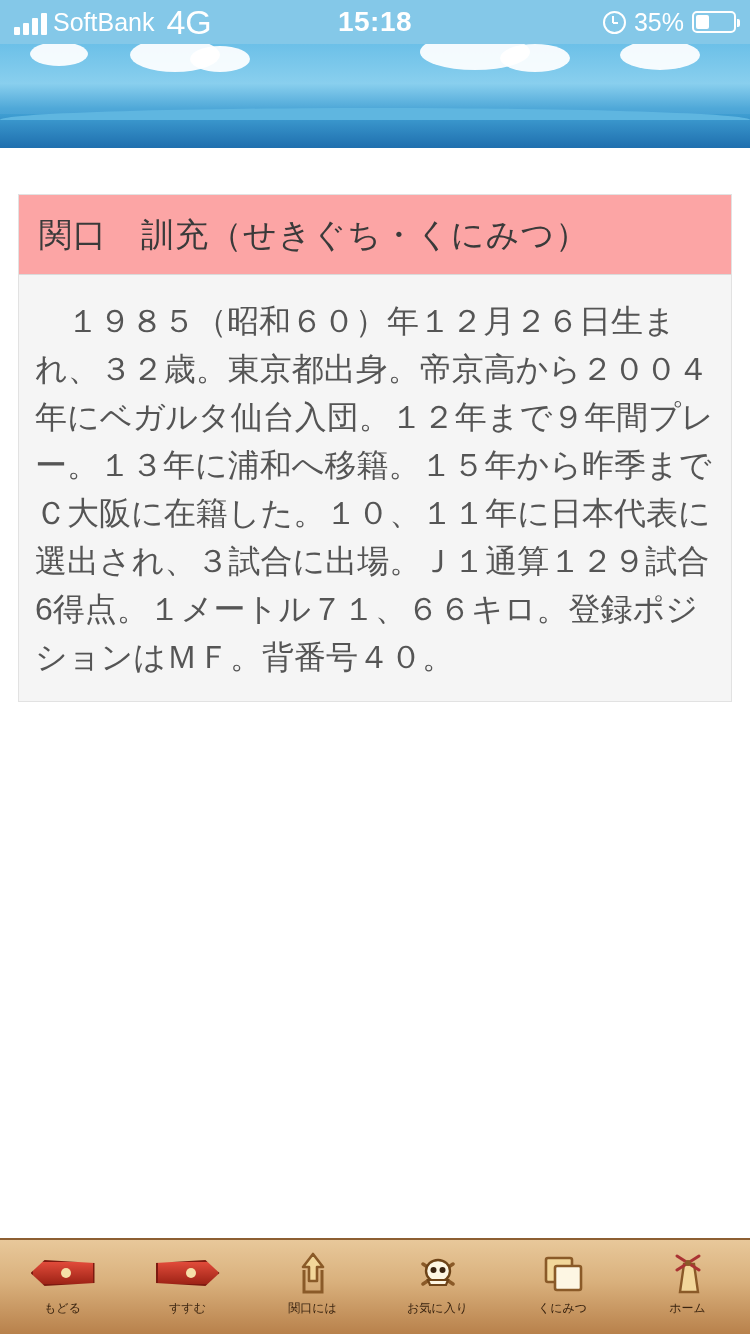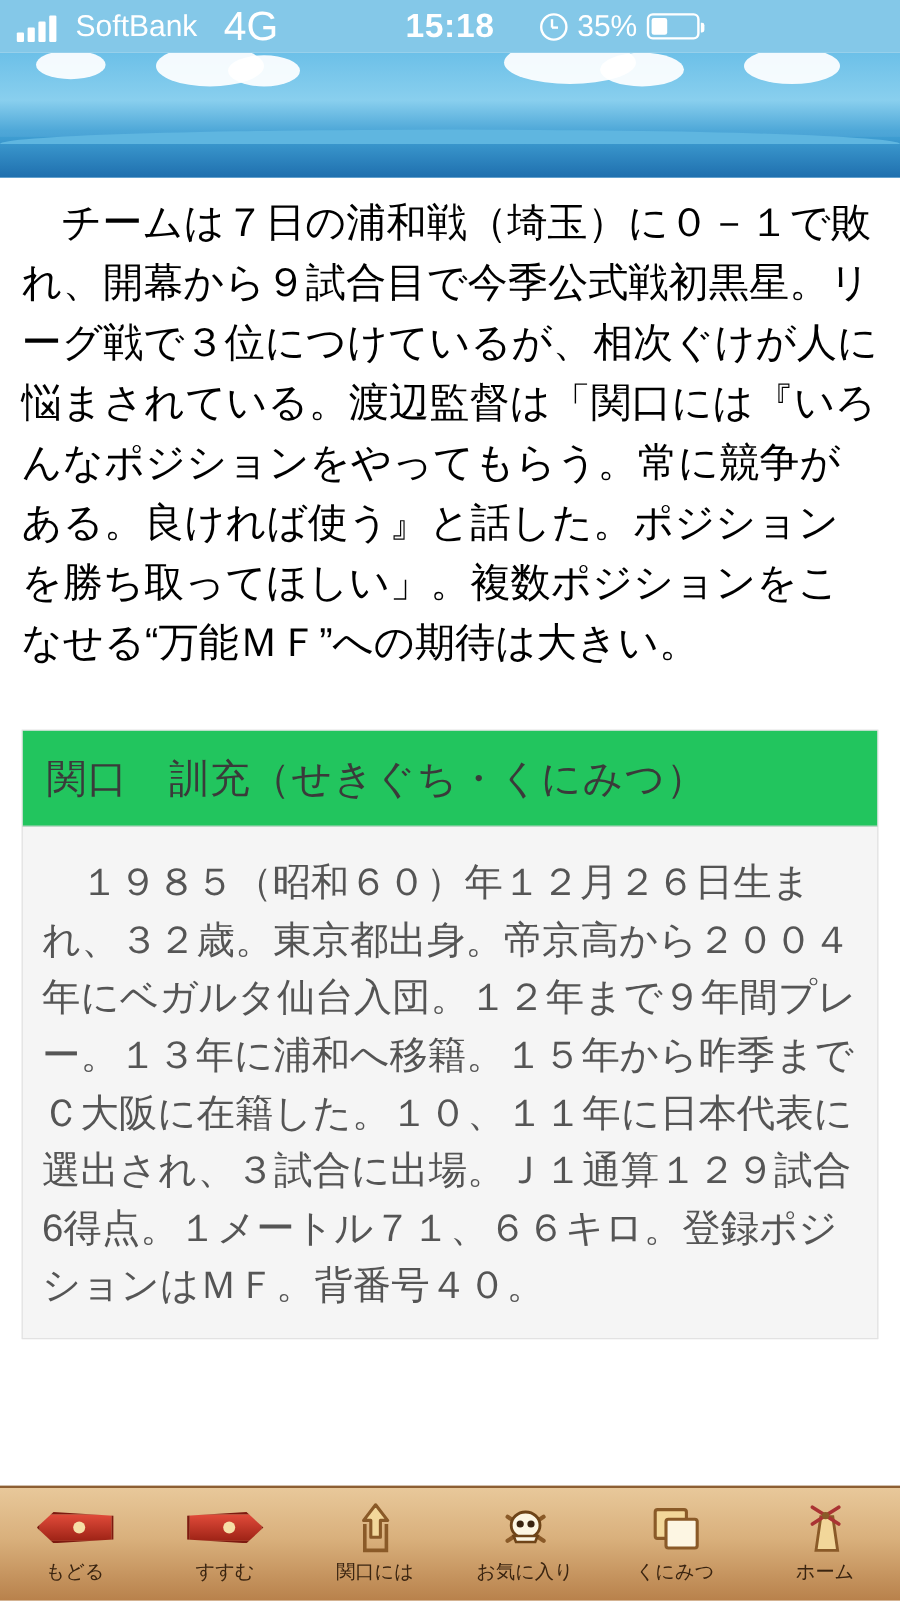--- a/index.html
+++ b/index.html
@@ -15,31 +15,31 @@
   
   .statusbar {
     position: absolute; top: 0; left: 0;
     width: 750px; height: 44px;
     background: #84c8e8;
     display: flex; align-items: center;
     color: #ffffff;
     font-size: 25px;
     z-index: 40;
   }
-  .sb-left { display: flex; align-items: flex-end; gap: 16px; padding-left: 14px; width: 300px; }
+  .sb-left { display: flex; align-items: flex-end; gap: 6px; padding-left: 14px; width: 300px; }
   .signal { display: flex; align-items: flex-end; gap: 3px; height: 22px; }
   .signal i { display: block; width: 6px; background: #ffffff; border-radius: 1px; }
   .signal i:nth-child(1) { height: 8px; }
   .signal i:nth-child(2) { height: 12px; }
   .signal i:nth-child(3) { height: 17px; }
   .signal i:nth-child(4) { height: 22px; }
   .carrier { font-size: 25px; letter-spacing: 0px; line-height: 26px; }
   .network { font-size: 34px; line-height: 26px; margin-left: 6px; }
   .sb-center { flex: 1; text-align: center; font-size: 28px; font-weight: bold; letter-spacing: 0.5px; }
-  .sb-right { display: flex; align-items: center; justify-content: flex-start; gap: 8px; padding-right: 14px; width: 300px; }
+  .sb-right { display: flex; align-items: center; justify-content: flex-end; gap: 8px; padding-right: 14px; width: 300px; }
   .alarm-icon { width: 23px; height: 23px; border: 2.5px solid #fff; border-radius: 50%; position: relative; }
   .alarm-icon::before { content: ""; position: absolute; left: 7px; top: 3px; width: 2px; height: 7px; background: #fff; }
   .alarm-icon::after { content: ""; position: absolute; left: 8px; top: 9px; width: 5px; height: 2px; background: #fff; }
   .batt-text { font-size: 25px; }
   .batt { width: 44px; height: 22px; border: 2.5px solid #ffffff; border-radius: 5px; position: relative; padding: 2px; }
   .batt::after { content: ""; position: absolute; right: -6px; top: 6px; width: 3px; height: 8px; background: #fff; border-radius: 0 2px 2px 0; }
   .batt span { display: block; height: 100%; background: #ffffff; border-radius: 2px; }
 
   
   .chrome {
@@ -125,21 +125,21 @@
     margin: 46px 18px 0 18px;
     width: 714px;
     background: #f5f5f5;
     border: 1px solid #e2e2e2;
   }
   .profile-head {
     font-size: 33px;
     color: #3a3a3a;
     padding: 18px 20px 16px 20px;
     border-bottom: 1px solid #dadada;
-    background: #22c55e;
+    background: #fca5a5;
     letter-spacing: 1px;
   }
   .profile-body {
     font-size: 32px;
     line-height: 48px;
     color: #555555;
     padding: 22px 16px 20px 16px;
     text-indent: 32px;
   }
 
@@ -152,21 +152,21 @@
     display: flex; align-items: flex-start;
     z-index: 35;
   }
   .tb-item {
     flex: 1; height: 96px;
     display: flex; flex-direction: column; align-items: center; justify-content: flex-start;
     padding-top: 8px;
   }
   .tb-icon { height: 50px; display: flex; align-items: center; justify-content: center; }
   .tb-label {
-    font-size: 16px; color: #3a2410; margin-top: 2px;
+    font-size: 12px; color: #3a2410; margin-top: 2px;
     letter-spacing: 0px;
   }
   .arrow-l, .arrow-r {
     width: 64px; height: 26px; position: relative;
   }
   .arrow-l::before, .arrow-r::before {
     content: ""; position: absolute; inset: 0;
     background: linear-gradient(to bottom, #e14b3a, #9e2316);
     border: 2px solid #7d1a10;
   }
@@ -203,21 +203,20 @@
   <div class="cloud c1"></div>
   <div class="cloud c2"></div>
   <div class="cloud c3"></div>
   <div class="cloud c4"></div>
   <div class="cloud c5"></div>
   <div class="sea"></div>
 
 </div>
 
 <div class="content">
-  <p class="para first">チームは７日の浦和戦（埼玉）に０－１で敗れ、開幕から９試合目で今季公式戦初黒星。リーグ戦で３位につけているが、相次ぐけが人に悩まされている。渡辺監督は「関口には『いろんなポジションをやってもらう。常に競争がある。良ければ使う』と話した。ポジションを勝ち取ってほしい」。複数ポジションをこなせる“万能ＭＦ”への期待は大きい。</p>
 
   <div class="profile-box">
     <div class="profile-head">関口　訓充（せきぐち・くにみつ）</div>
     <div class="profile-body">１９８５（昭和６０）年１２月２６日生まれ、３２歳。東京都出身。帝京高から２００４年にベガルタ仙台入団。１２年まで９年間プレー。１３年に浦和へ移籍。１５年から昨季までＣ大阪に在籍した。１０、１１年に日本代表に選出され、３試合に出場。Ｊ１通算１２９試合6得点。１メートル７１、６６キロ。登録ポジションはＭＦ。背番号４０。</div>
   </div>
 </div>
 
 <div class="toolbar">
 
   <div class="tb-item">

